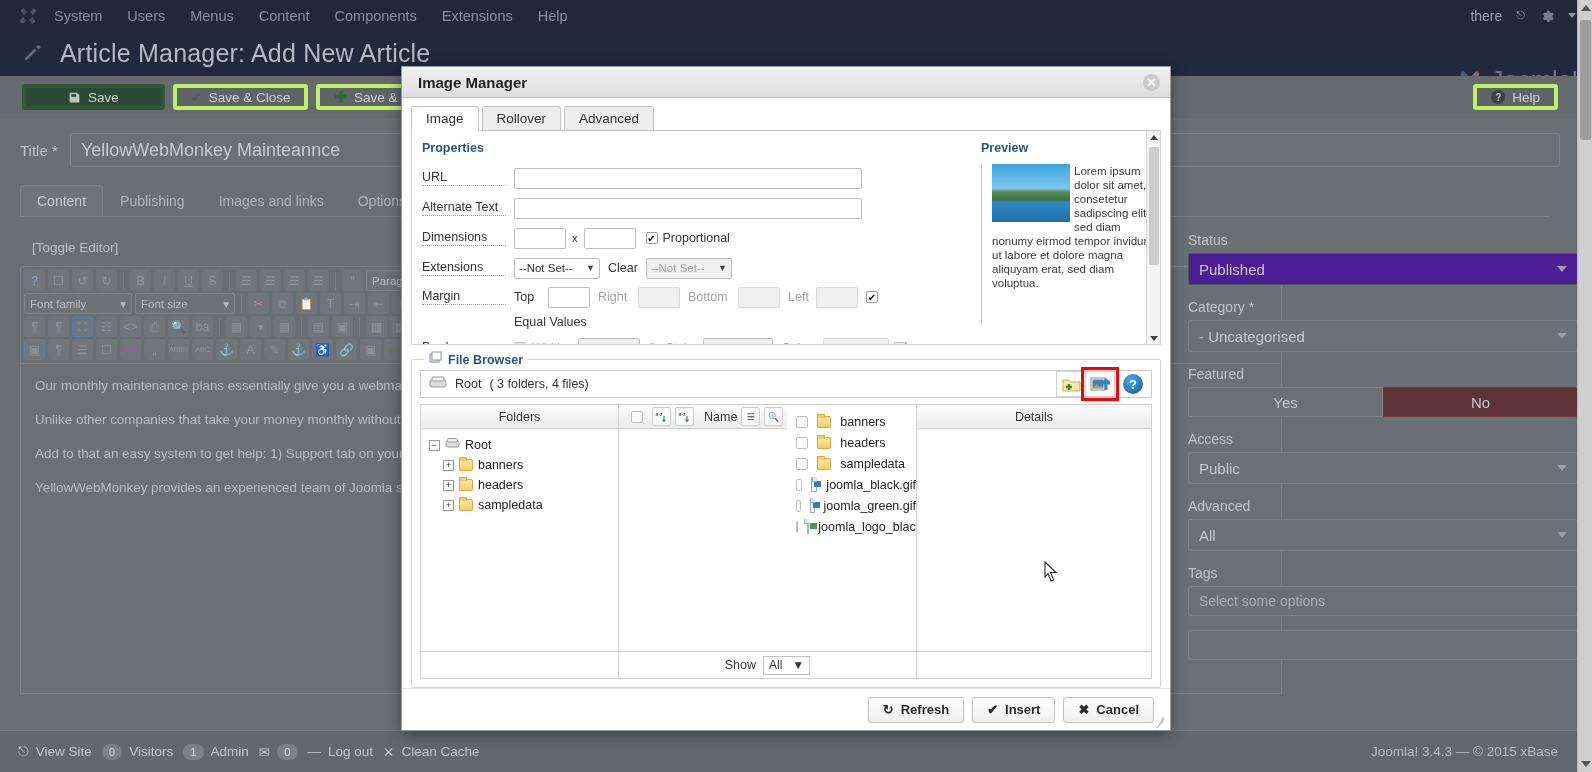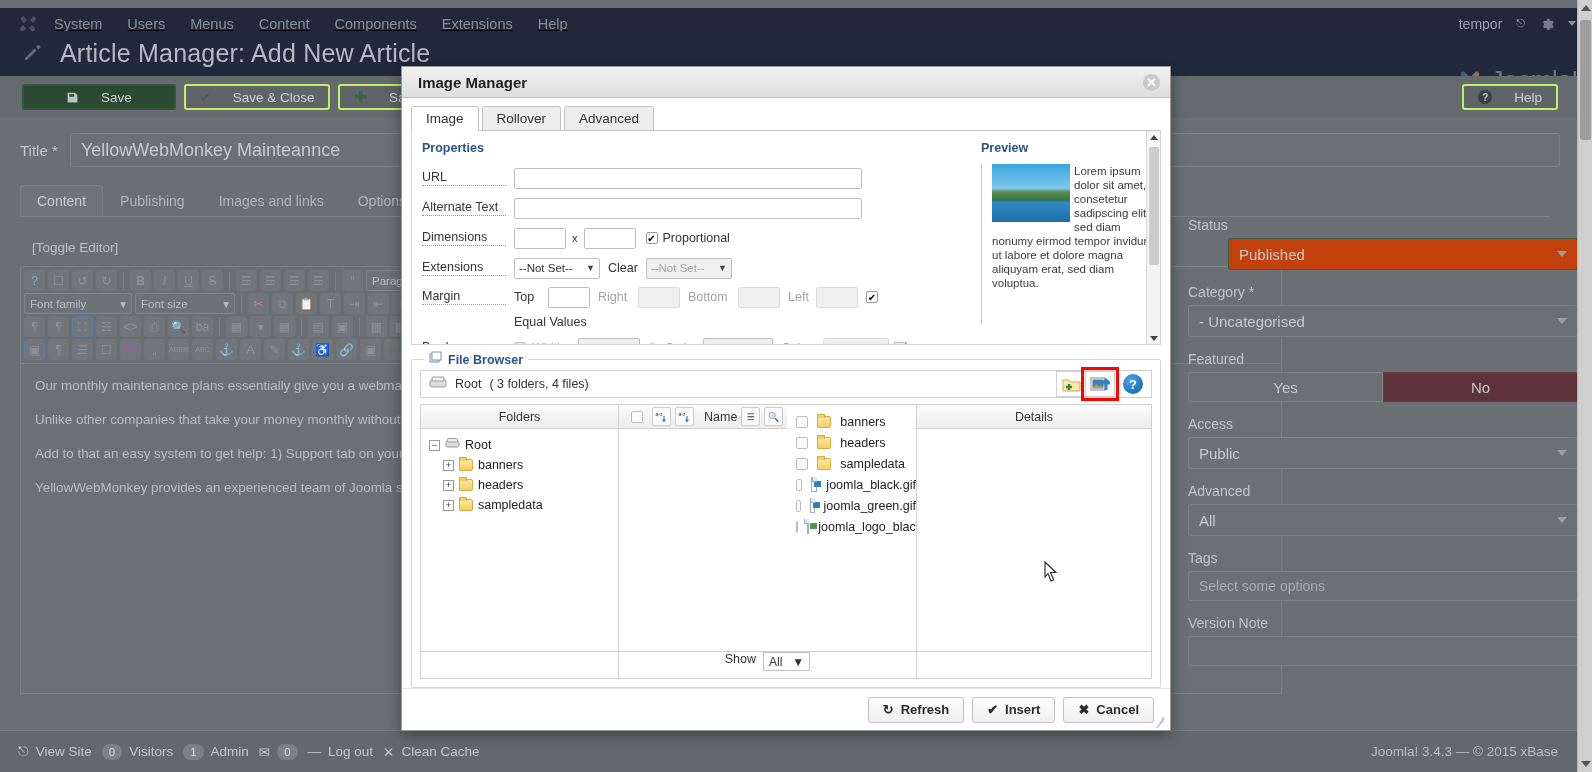--- a/index.html
+++ b/index.html
@@ -9,22 +9,22 @@
     overflow: hidden;
     font-family: "Liberation Sans", sans-serif;
     background: #6a6f73;
   }
   #root { position: relative; width: 1592px; height: 772px; overflow: hidden; }
 
   
   #backdrop { position:absolute; inset:0; }
 
   .topbar {
-    position:absolute; left:0; top:8px; width:1592px; height:31px;
-    background:#22283a; display:flex; align-items:center;text-decoration:underline;
+    position:absolute; left:0; top:0; width:1592px; height:31px;
+    background:#22283a; display:flex; align-items:center;
   }
   .jlogo-mini { width:20px; height:20px; margin-left:18px; margin-right:16px; opacity:.55; }
   .topbar .menu { display:flex; align-items:center; gap:25px; }
   .topbar .menu a {
     color:#9aa0ad; font-size:14.5px; text-decoration:none; opacity:.85;
   }
   .topbar-right {
     position:absolute; right:16px; top:0; height:31px;
     display:flex; align-items:center; gap:14px; color:#9aa0ad; font-size:14px;
   }
@@ -44,22 +44,22 @@
     position:absolute; right:14px; top:34px; display:flex; align-items:center; gap:6px;
     opacity:.55;
   }
   .joomla-brand .jtext { color:#aeb4be; font-size:26px; font-family:"Liberation Sans", sans-serif; letter-spacing:-.5px;}
 
   .toolbar-row {
     position:absolute; left:0; top:76px; width:1592px; height:42px;
     background:#646a6e; display:flex; align-items:center;
   }
   .btn {
-    height:26px; border:2px solid #bef264; border-radius:3px;
-    display:inline-flex; align-items:center; gap:22px; padding:0 14px;
+    height:26px; border:4px solid #bef264; border-radius:3px;
+    display:inline-flex; align-items:center; gap:7px; padding:0 14px;
     color:#cfd2d4; font-size:13.5px; background:#5e6468;
   }
   .btn.save { background:#2c4a33; border-color:#33563b; color:#cfd6d0; padding:0 42px; }
   .plus { color:#2f6b3c; font-weight:bold; font-size:15px;}
   .check { color:#4b5e52; font-size:13px;}
 
   .title-row { position:absolute; left:0; top:132px; width:1592px; height:36px; display:flex; align-items:center;}
   .title-label { color:#c0c4c7; font-size:15px; margin-left:20px; width:46px;}
   .title-label .req { color:#c0c4c7;}
   .title-input {
@@ -98,30 +98,30 @@
 
   .ed-body {
     position:absolute; left:20px; top:364px; width:1262px; height:330px;
     border:1px solid #7b8084; border-top:none; background:#6a7074; padding:12px 14px;
     color:#b9bdc1; font-size:13.4px; line-height:19px; overflow:hidden;
   }
   .ed-body p { margin:0 0 15px 0; }
 
   
   .side {
-    position:absolute; right:14px; top:217px; width:390px;
+    position:absolute; right:14px; top:232px; width:390px;
   }
   .side .fld { margin-bottom:14px; }
   .side label { display:block; color:#c0c4c7; font-size:14px; margin-bottom:5px;}
   .side .sel {
     height:32px; border:1px solid #7e8387; border-radius:3px; background:#6a7074;
     color:#c6cacd; font-size:15px; display:flex; align-items:center; padding:0 10px;
     justify-content:space-between;
   }
-  .side .sel.published { background:#c2410c; border-color:#3a5f44;margin-left:40px;}
+  .side .sel.published { background:#4c1d95; border-color:#3a5f44;}
   .side .caret { width:0;height:0;border-left:5px solid transparent;border-right:5px solid transparent;border-top:6px solid #9aa0a4;}
   .side .yesno { display:flex; }
   .side .yesno div {
     flex:1; height:30px; display:flex;align-items:center;justify-content:center;
     font-size:15px; color:#c4c8cb; border:1px solid #7e8387;
   }
   .side .yesno .yes { border-radius:3px 0 0 3px; background:#6a7074; }
   .side .yesno .no { border-radius:0 3px 3px 0; background:#5d3339; border-color:#6b3c42;}
   .side .tagbox {
     height:30px;border:1px solid #7e8387;border-radius:3px;background:#6a7074;
@@ -256,21 +256,21 @@
   .fchk { width:12px;height:12px;border:1px solid #bdbdbd;background:#fbfbfb;border-radius:2px;}
   .folder-ico { width:14px;height:12px; position:relative; }
   .folder-ico::before{content:"";position:absolute;inset:0;background:linear-gradient(#fde9a9,#f6cd63);border:1px solid #d9ab3e;border-radius:1px 2px 2px 1px;}
   .folder-ico::after{content:"";position:absolute;left:0;top:-2px;width:6px;height:3px;background:#f6cd63;border:1px solid #d9ab3e;border-bottom:none;border-radius:1px 1px 0 0;}
   .file-ico { width:13px;height:15px; position:relative; background:#fff; border:1px solid #9bb0c4;}
   .file-ico .pic { position:absolute; left:2px; top:3px; width:7px;height:6px; background:#2f7fc4;}
   .file-ico .fold { position:absolute; right:-1px; top:-1px; width:5px;height:5px; background:#dfe8f0; border-left:1px solid #9bb0c4; border-bottom:1px solid #9bb0c4;}
 
   .fb-foot { display:flex; border:1px solid #d0d0d0; border-top:none; height:27px;}
   .fb-foot .left { width:198px; border-right:1px solid #d0d0d0;}
-  .fb-foot .mid { width:298px; border-right:1px solid #d0d0d0; display:flex;justify-content:center; gap:7px; font-size:12.5px; color:#333;}
+  .fb-foot .mid { width:298px; border-right:1px solid #d0d0d0; display:flex;align-items:center;justify-content:center; gap:7px; font-size:12.5px; color:#333;}
   .fb-foot .right { flex:1;}
   .showsel { border:1px solid #c2c2c2; background:#fff; height:19px; padding:0 5px;
     display:flex; align-items:center; gap:10px; font-size:12px;}
 
   .modal-foot {
     height:48px; display:flex; align-items:center; justify-content:flex-end;
     gap:8px; padding-right:16px; border-top:1px solid #e2e2e2; background:#fff;
   }
   .mbtn {
     height:26px; border:1px solid #c2c2c2; border-radius:3px; background:linear-gradient(#fdfdfd,#efefef);
@@ -298,21 +298,21 @@
       <div class="menu">
         <a>System</a>
         <a>Users</a>
         <a>Menus</a>
         <a>Content</a>
         <a>Components</a>
         <a>Extensions</a>
         <a>Help</a>
       </div>
       <div class="topbar-right">
-        <span>tempor</span>
+        <span>there</span>
         <span class="ext-ico">⎋</span>
         <span class="gear">
           <svg viewBox="0 0 16 16" width="15" height="15">
               <path fill="#9aa0ad" d="M8 5a3 3 0 100 6 3 3 0 000-6zm6.4 3l1.3-1-1.2-2.1-1.5.6a5.8 5.8 0 00-1.6-.9l-.2-1.6H8.8l-.2 1.6c-.6.2-1.1.5-1.6.9l-1.5-.6L4.3 7l1.3 1a5.6 5.6 0 000 1.9L4.3 11l1.2 2.1 1.5-.6c.5.4 1 .7 1.6.9l.2 1.6h2.4l.2-1.6c.6-.2 1.1-.5 1.6-.9l1.5.6L15.7 11l-1.3-1a5.6 5.6 0 000-2z"></path>
             </svg>
         </span>
         <span class="caret-small"></span>
       </div>
     </div>
 
@@ -512,21 +512,20 @@
           <span class="caret"></span>
         </div>
       </div>
       <div class="fld">
         <label>Tags</label>
         <div class="tagbox">
           <span>Select some options</span>
         </div>
       </div>
       <div class="fld">
-        <label>Version Note</label>
         <div class="tagbox"></div>
       </div>
     </div>
 
     <div class="footer">
       <div class="item first">
         <span>⎋</span>
         <span>View Site</span>
       </div>
       <div class="item">

